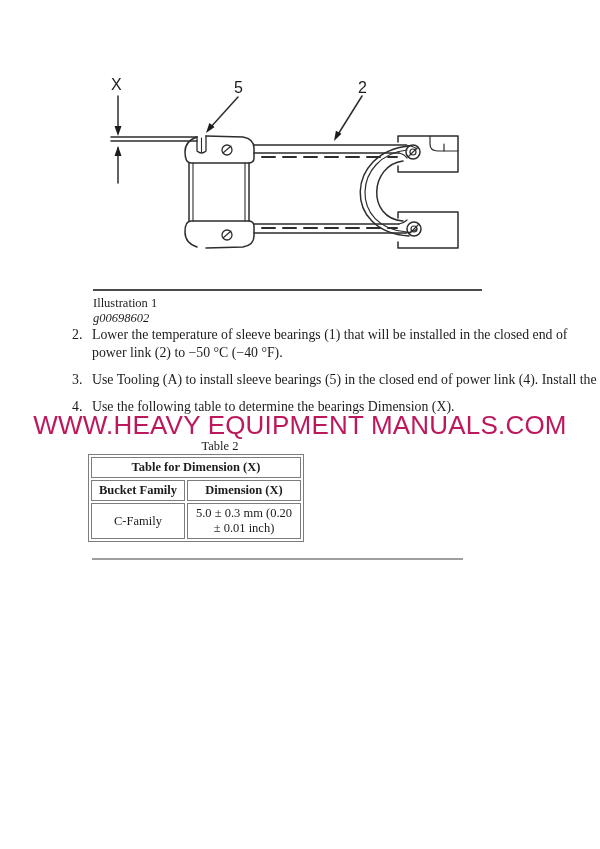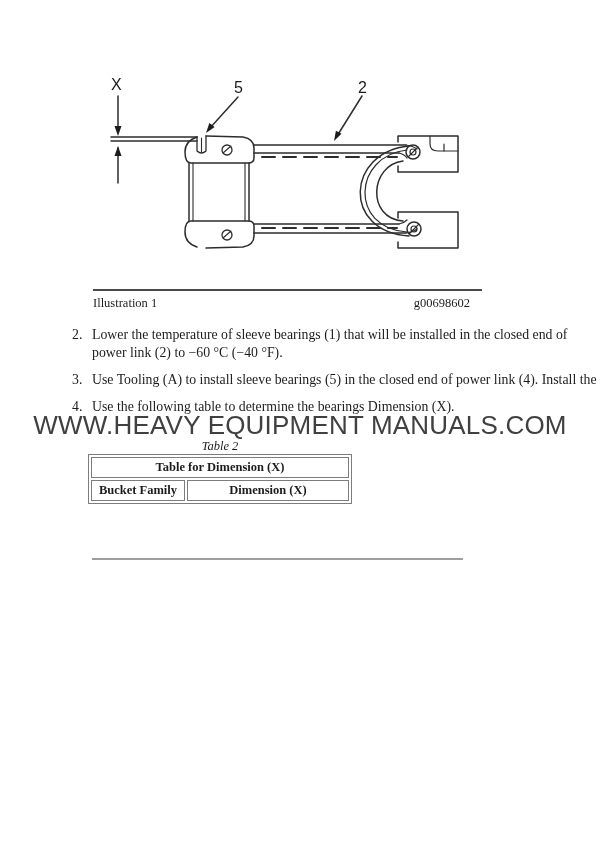--- a/index.html
+++ b/index.html
@@ -24,59 +24,59 @@
     width: 389px; height: 2px;
     background: #4a4a4a;
   }
   .caption-row {
     position: absolute;
     left: 93px; top: 296px;
     width: 389px;
     display: flex;
     justify-content: space-between;
     font-size: 12.5px;
-  }
-  .caption-code { padding-right: 12px; }
+    flex-direction: column;
+  }
+  .caption-code { padding-right: 12px; font-style: italic; }
   .steps {
     position: absolute;
     left: 72px; top: 326px;
     width: 472px;
     font-size: 13.8px;
     line-height: 18px;
     z-index: 2;
   }
   .step { display: flex; margin-bottom: 9px; }
   .step-num { width: 20px; flex: none; }
   .step-lines div { white-space: nowrap; }
   .watermark {
     position: absolute;
     left: 0; top: 411px;
     width: 600px;
     text-align: center;
     font-family: "Liberation Sans", sans-serif;
     font-size: 26px;
     line-height: 29px;
-    color: #404040;
+    color: #be185d;
     white-space: nowrap;
     letter-spacing: 0.2px;
     z-index: 1;
   }
   .table-label {
     position: absolute;
     left: 88px; top: 439px;
     width: 264px;
     text-align: center;
     font-size: 12.5px;
     z-index: 2;
-    font-style: italic;
   }
   .dim-table {
     position: absolute;
     left: 88px; top: 454px;
-    width: 264px;
+    width: 216px;
     border-collapse: separate;
     border-spacing: 2px;
     border: 1px solid #7d7d7d;
     background: #ffffff;
     font-size: 12.5px;
     z-index: 2;
   }
   .dim-table td {
     border: 1px solid #7d7d7d;
     text-align: center;
@@ -171,21 +171,21 @@
   <div class="caption-row">
     <span class="caption-title">Illustration 1</span>
     <span class="caption-code">g00698602</span>
   </div>
 
   <div class="steps">
     <div class="step">
       <span class="step-num">2.</span>
       <span class="step-lines">
         <div>Lower the temperature of sleeve bearings (1) that will be installed in the closed end of</div>
-        <div>power link (2) to −60 °C (−40 °F).</div>
+        <div>power link (2) to −50 °C (−40 °F).</div>
       </span>
     </div>
     <div class="step">
       <span class="step-num">3.</span>
       <span class="step-lines">
         <div>Use Tooling (A) to install sleeve bearings (5) in the closed end of power link (4). Install the</div>
       </span>
     </div>
     <div class="step">
       <span class="step-num">4.</span>
@@ -201,18 +201,22 @@
 
   <table class="dim-table">
     <tbody>
       <tr>
         <td class="bold" colspan="2">Table for Dimension (X)</td>
       </tr>
       <tr>
         <td class="bold col-family">Bucket Family</td>
         <td class="bold">Dimension (X)</td>
       </tr>
+      <tr>
+        <td class="col-family">C-Family</td>
+        <td>5.0 ± 0.3 mm (0.20 ± 0.01 inch)</td>
+      </tr>
     </tbody>
   </table>
 
   <div class="rule-bottom"></div>
 
 </div>
 
 </body></html>

